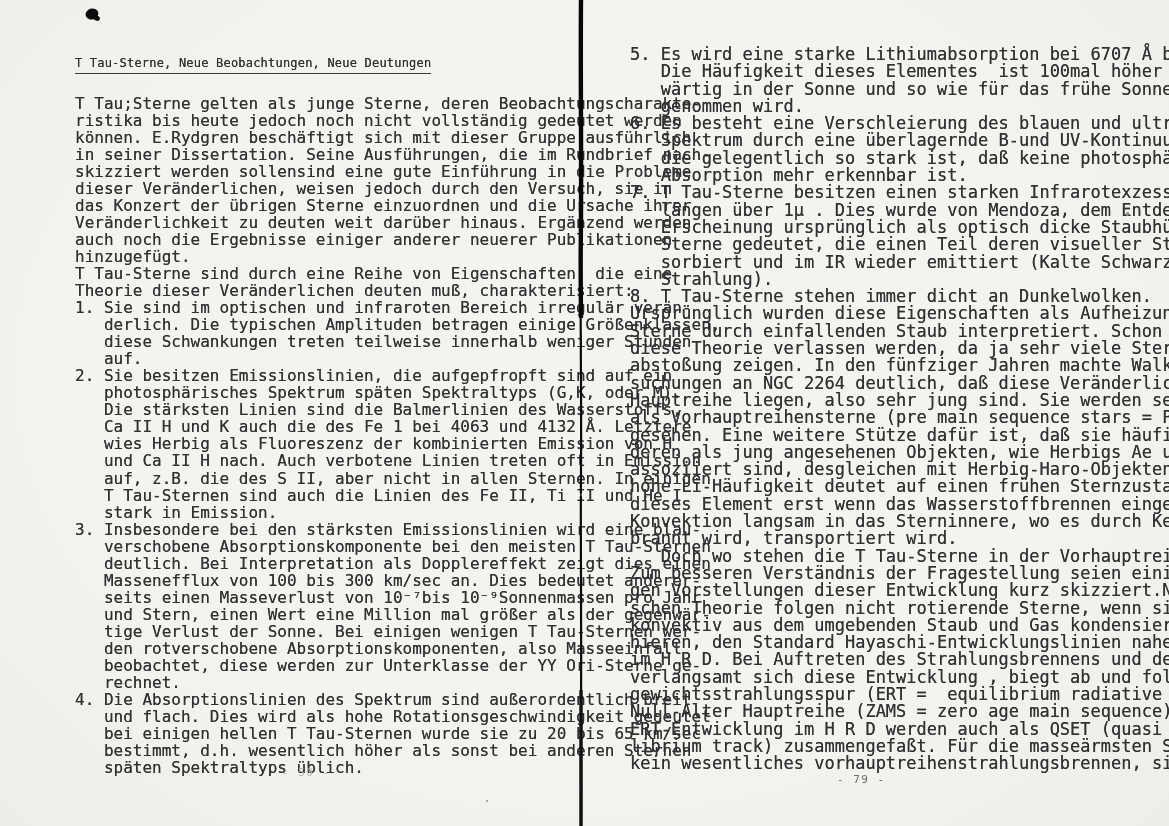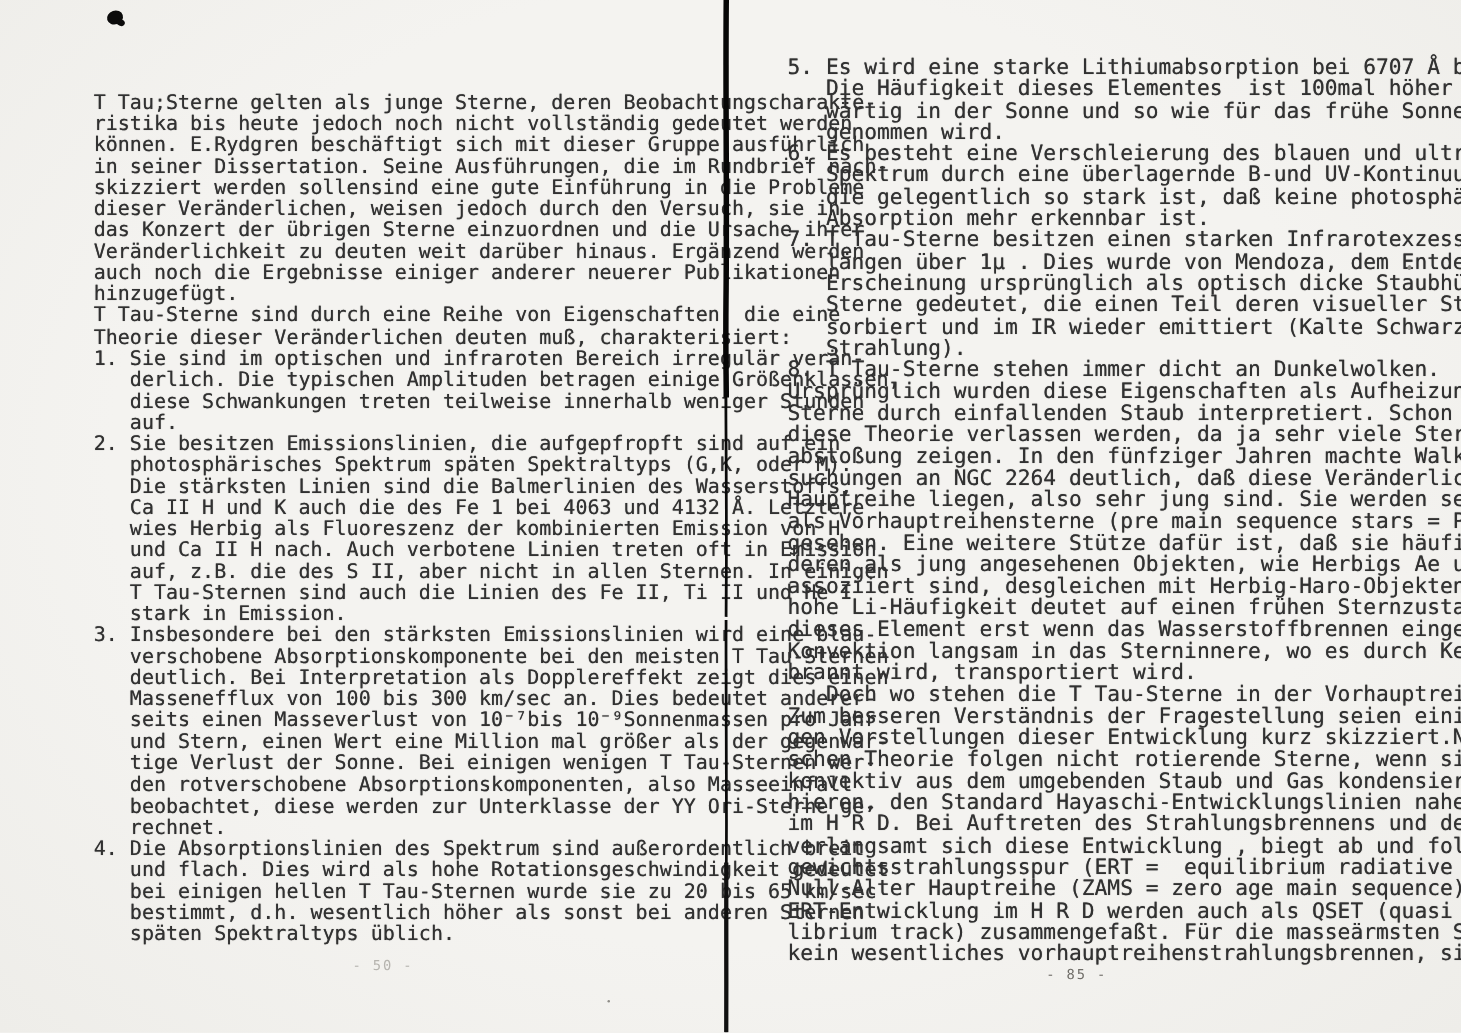--- a/index.html
+++ b/index.html
@@ -55,20 +55,21 @@
   .speck { position: absolute; background: #8f8d88; border-radius: 50%; }
   .speck-1 { left: 1126px; top: 212px; width: 3px; height: 4px; transform: rotate(20deg); }
   .speck-2 { left: 486px; top: 800px; width: 2px; height: 2px; }
 </style>
 </head>
 <body>
 
 <div class="scan">
 
   <div class="page page-left">
+    <span class="doc-title">T Tau-Sterne, Neue Beobachtungen, Neue Deutungen</span>
     <pre class="body-text">T Tau;Sterne gelten als junge Sterne, deren Beobachtungscharakte-
 ristika bis heute jedoch noch nicht vollständig gedeutet werden
 können. E.Rydgren beschäftigt sich mit dieser Gruppe ausführlich
 in seiner Dissertation. Seine Ausführungen, die im Rundbrief nach-
 skizziert werden sollensind eine gute Einführung in die Probleme
 dieser Veränderlichen, weisen jedoch durch den Versuch, sie in
 das Konzert der übrigen Sterne einzuordnen und die Ursache ihrer
 Veränderlichkeit zu deuten weit darüber hinaus. Ergänzend werden
 auch noch die Ergebnisse einiger anderer neuerer Publikationen
 hinzugefügt.
@@ -143,21 +144,21 @@
 im H R D. Bei Auftreten des Strahlungsbrennens und dessen Anwachsen
 verlangsamt sich diese Entwicklung , biegt ab und folgt der Gleich-
 gewichtsstrahlungsspur (ERT =  equilibrium radiative track  bis zur
 Null-Alter Hauptreihe (ZAMS = zero age main sequence). Hayaschi- und
 ERT-Entwicklung im H R D werden auch als QSET (quasi static equi-
 librium track) zusammengefaßt. Für die masseärmsten Sterne gibt es
 kein wesentliches vorhauptreihenstrahlungsbrennen, sie wandern senk-</pre>
   </div>
 
   <div class="pagenum pagenum-left">- 50 -</div>
-  <div class="pagenum pagenum-right">- 85 -</div>
+  <div class="pagenum pagenum-right">- 79 -</div>
 
   <svg class="binding" viewBox="0 0 22 826" preserveAspectRatio="none" aria-hidden="true">
     <path d="M11,0 C10.2,70 11.8,150 10.8,230 C10,310 11.6,390 11,470 C10.4,550 11.6,630 11,710 C10.6,760 11,795 11,826" fill="none" stroke="#0a0a0a" stroke-width="2.2" stroke-dasharray="130 1.5 60 2 300 2.5 330"></path>
     <path d="M11,0 C10.3,80 11.7,160 10.8,240 C10.4,280 11,300 11,318" fill="none" stroke="#070707" stroke-width="4.4"></path>
     <path d="M11,690 C10.7,730 11.3,780 11,826" fill="none" stroke="#101010" stroke-width="3.4"></path>
   </svg>
 
   <svg class="ink-blot" viewBox="0 0 22 22" aria-hidden="true">
     <ellipse cx="10" cy="9" rx="6.5" ry="5.5" fill="#0b0b0b" transform="rotate(-18 10 9)"></ellipse>
     <ellipse cx="14.5" cy="13" rx="3.5" ry="2.6" fill="#0b0b0b" transform="rotate(25 14.5 13)"></ellipse>

